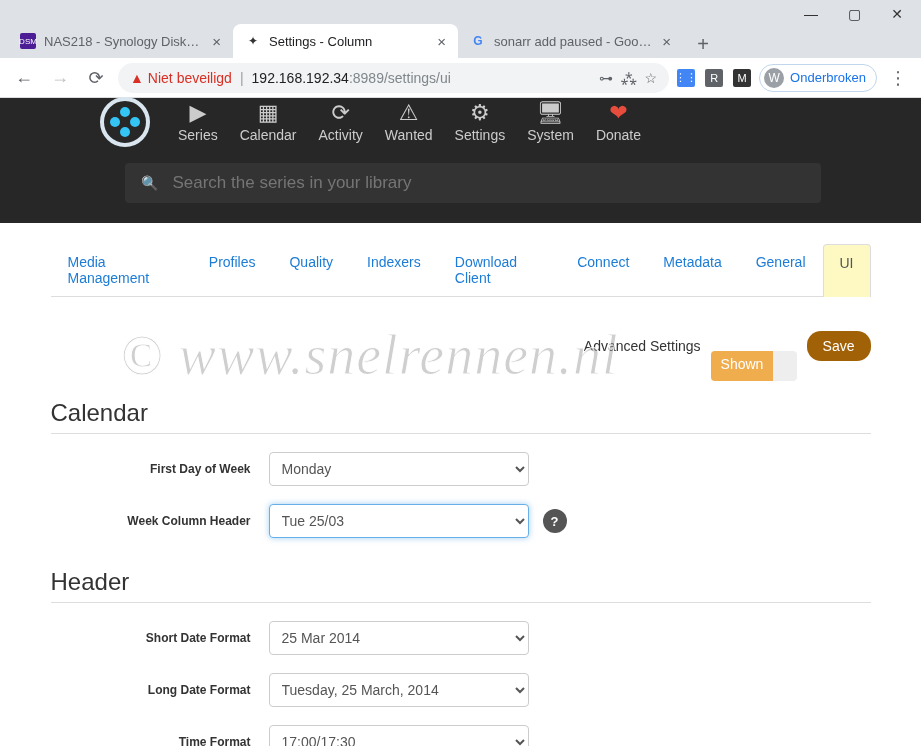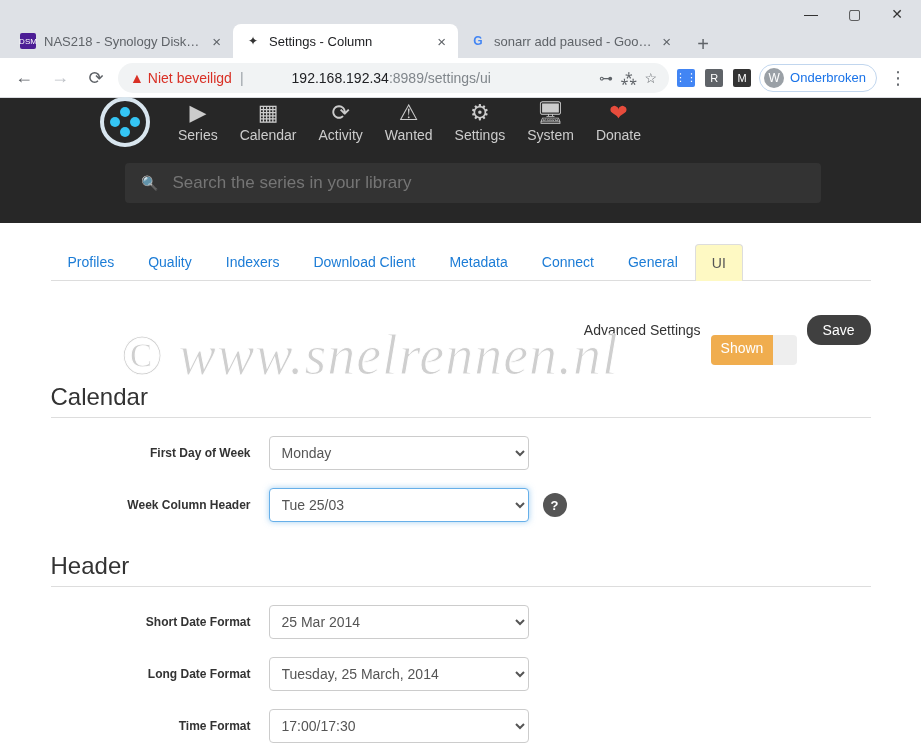--- a/index.html
+++ b/index.html
@@ -16,21 +16,21 @@
   .tab .title { flex: 1; white-space: nowrap; overflow: hidden; text-overflow: ellipsis; }
   .tab .close { font-size: 15px; color: #5f6368; }
   .new-tab { width: 28px; height: 28px; display: flex; align-items: center; justify-content: center; font-size: 20px; color: #5f6368; cursor: pointer; margin-left: 6px; }
 
   .toolbar { display: flex; align-items: center; height: 40px; padding: 0 10px; background: #fff; border-bottom: 1px solid #dadce0; gap: 8px; }
   .nav-btn { width: 28px; height: 28px; display: flex; align-items: center; justify-content: center; color: #5f6368; font-size: 18px; cursor: pointer; border-radius: 50%; }
   .nav-btn.disabled { color: #bdc1c6; cursor: default; }
   .addr-bar { flex: 1; display: flex; align-items: center; height: 30px; background: #f1f3f4; border-radius: 15px; padding: 0 12px; gap: 8px; color: #5f6368; font-size: 14px; }
   .addr-bar .warn { color: #d93025; font-size: 14px; display:flex; align-items:center; gap:4px;}
   .addr-bar .sep { color: #9aa0a6; }
-  .addr-bar .url { color: #202124; flex:1; white-space: nowrap; overflow: hidden; margin-left: 40px; }
+  .addr-bar .url { color: #202124; flex:1; white-space: nowrap; overflow: hidden; }
   .addr-bar .url .dim { color: #80868b; }
   .ext-group { display: flex; align-items: center; gap: 10px; color: #5f6368; font-size: 14px; }
   .ext-badge { width: 18px; height: 18px; background: #5f6368; color: #fff; font-size: 11px; display:flex; align-items:center; justify-content:center; border-radius:2px; }
   .profile-pill { display: flex; align-items: center; gap: 6px; border: 1px solid #c1d6ee; border-radius: 14px; padding: 3px 10px 3px 4px; color: #1a73e8; font-size: 13px; cursor:pointer;}
   .profile-pill .av { width: 20px; height: 20px; border-radius: 50%; background: #9aa0a6; color: #fff; display:flex; align-items:center; justify-content:center; font-size:12px; }
   .menu-dots { font-size: 18px; color: #5f6368; cursor:pointer; padding: 0 4px;}
 
   
   .app-header { background: #272727; color: #fff; padding: 0 0 20px 0; }
   .nav-row { display: flex; align-items: center; gap: 22px; padding: 0 0 8px 100px; height: 55px;}
@@ -50,21 +50,21 @@
   .content { max-width: 880px; margin: 0 auto; padding: 20px 30px; }
   .sub-tabs { display:flex; gap: 0; border-bottom: 1px solid #ddd; }
   .sub-tabs a { padding: 10px 16px; color: #1c7cd6; font-size: 14px; text-decoration:none; cursor:pointer; border: 1px solid transparent; border-bottom:none; border-radius: 4px 4px 0 0;}
   .sub-tabs a.active { color: #555; border-color: #ddd; background:#fef9c3; position:relative; top:1px; }
 
   .toolbar-row { display:flex; justify-content:flex-end; align-items:center; gap: 10px; padding: 14px 0 6px; }
   .adv-label { color:#333; font-size:14px; }
   .switch { width: 86px; height: 30px; background:#eee; border-radius:4px; display:flex; overflow:hidden; cursor:pointer;margin-top:40px;}
   .switch .on { background:#f0ad4e; color:#fff; padding:5px 10px; font-size:14px; }
   .switch .off { flex:1; }
-  .save-btn { background:#404040; color:#fff; border:none; padding:7px 16px; border-radius:14px; font-size:14px; cursor:pointer; }
+  .save-btn { background:#a16207; color:#fff; border:none; padding:7px 16px; border-radius:14px; font-size:14px; cursor:pointer; }
 
   h2.section { font-size: 24px; font-weight: 400; color:#333; border-bottom: 1px solid #ddd; padding: 12px 0 6px; margin-bottom: 18px; }
   .form-row { display:flex; align-items:center; margin-bottom: 18px; }
   .form-row label { width: 218px; text-align:right; padding-right: 18px; font-weight:700; color:#333; font-size:12px; }
   .form-row select { width: 260px; height: 34px; padding: 4px 8px; border:1px solid #ccc; border-radius:4px; font-size:14px; color:#555; background:#fff; }
   .form-row select.focused { border-color:#66afe9; box-shadow: 0 0 6px rgba(102,175,233,.6); outline:none;}
   .help { width:24px; height:24px; border-radius:50%; background:#555; color:#fff; display:flex; align-items:center; justify-content:center; font-size:13px; margin-left:14px; font-weight:bold; cursor:pointer;}
   .switch2 { width: 86px; height: 32px; background:#eee; border-radius:4px; display:flex; overflow:hidden; cursor:pointer;}
   .switch2 .on { background:#337ab7; color:#fff; padding:6px 14px; font-size:14px; }
   .switch2 .off { flex:1; }
@@ -168,26 +168,27 @@
   <div class="searchbar">
     <span>🔍</span>
     <input type="text" placeholder="Search the series in your library" style="">
   </div>
 </div>
 
 <div class="content-wrap">
 <div class="content">
 
   <div class="sub-tabs">
+    <a>Media Management</a>
     <a>Profiles</a>
     <a>Quality</a>
     <a>Indexers</a>
     <a>Download Client</a>
+    <a>Connect</a>
     <a>Metadata</a>
-    <a>Connect</a>
     <a>General</a>
     <a class="active">UI</a>
   </div>
 
   <div class="toolbar-row">
     <span class="adv-label">Advanced Settings</span>
     <div class="switch">
       <span class="on">Shown</span>
       <span class="off"></span>
     </div>

